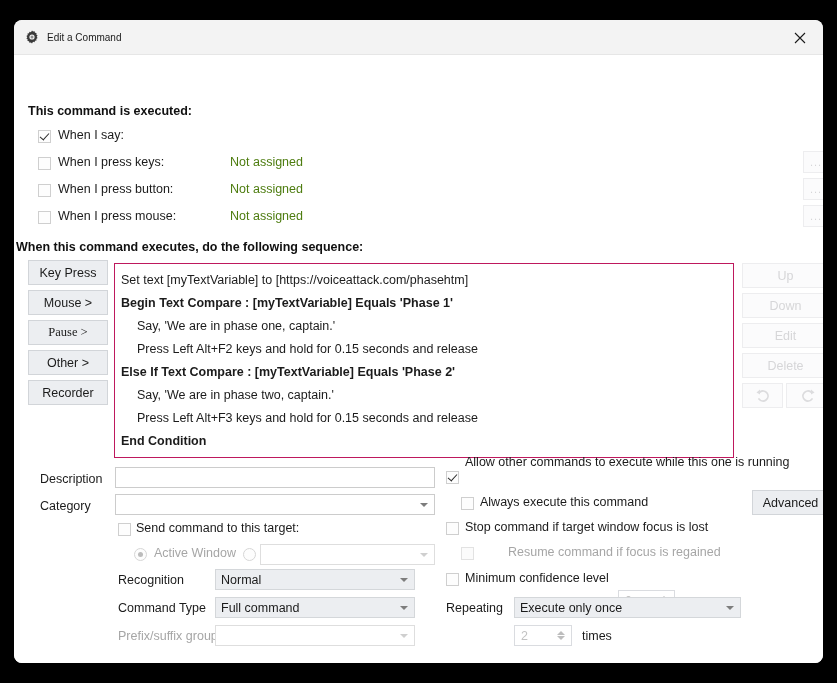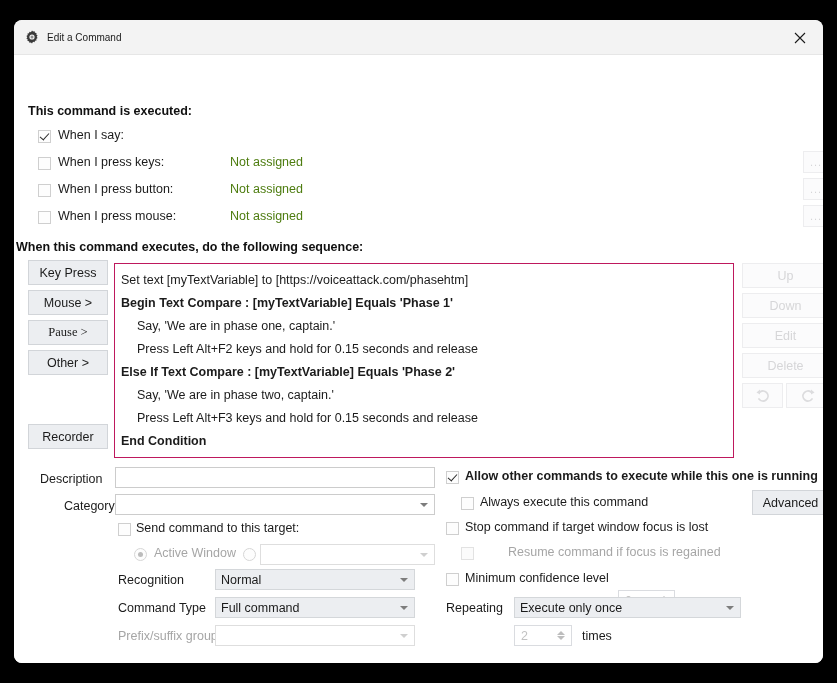--- a/index.html
+++ b/index.html
@@ -236,21 +236,21 @@
     <div class="lbl" style="left:44px; top:154px;">When I press mouse:</div>
     <div class="lbl gray" style="left:170px; top:154px;">Not assigned</div>
     <div class="btn dis ell" style="left:789px; top:150px; width:26px; height:22px;">...</div>
 
     <div class="sect-head" style="left:2px; top:185px;">When this command executes, do the following sequence:</div>
 
     <div class="btn" style="left:14px; top:205px; width:80px; height:25px;">Key Press</div>
     <div class="btn" style="left:14px; top:235px; width:80px; height:25px;">Mouse &gt;</div>
     <div class="btn" style="left:14px; top:265px; width:80px; height:25px;font-family:Liberation Serif, serif;">Pause &gt;</div>
     <div class="btn" style="left:14px; top:295px; width:80px; height:25px;">Other &gt;</div>
-    <div class="btn" style="left:14px; top:325px; width:80px; height:25px;margin-top:44px;">Recorder</div>
+    <div class="btn" style="left:14px; top:325px; width:80px; height:25px;">Recorder</div>
 
     <div class="seqbox" style="left:100px; top:208px; width:620px; height:195px;">
       <div class="seqline" style="left:6px;  top:8px;">Set text [myTextVariable] to [https://voiceattack.com/phasehtm]</div>
       <div class="seqline b" style="left:6px;  top:31px;">Begin Text Compare : [myTextVariable] Equals 'Phase 1'</div>
       <div class="seqline" style="left:22px; top:54px;">Say, 'We are in phase one, captain.'</div>
       <div class="seqline" style="left:22px; top:77px;">Press Left Alt+F2 keys and hold for 0.15 seconds and release</div>
       <div class="seqline b" style="left:6px;  top:100px;">Else If Text Compare : [myTextVariable] Equals 'Phase 2'</div>
       <div class="seqline" style="left:22px; top:123px;">Say, 'We are in phase two, captain.'</div>
       <div class="seqline" style="left:22px; top:146px;">Press Left Alt+F3 keys and hold for 0.15 seconds and release</div>
       <div class="seqline b" style="left:6px;  top:169px;">End Condition</div>
@@ -274,21 +274,21 @@
         <svg width="16" height="14" viewBox="0 0 16 14">
           <path d="M11 3 A5 5 0 1 0 12 10" fill="none" stroke="#dcdcde" stroke-width="1.8" stroke-linecap="round"></path>
           <path d="M11 0.5 L11 5.5 L14.5 3.5 Z" fill="#dcdcde"></path>
         </svg>
       </span>
     </div>
 
     <div class="lbl" style="left:26px; top:417px;">Description</div>
     <div class="tinput" style="left:101px; top:412px; width:320px; height:21px;"></div>
 
-    <div class="lbl" style="left:26px; top:444px;margin-left:24px;">Category</div>
+    <div class="lbl" style="left:26px; top:444px;">Category</div>
     <div class="combo white" style="left:101px; top:439px; width:320px; height:21px;">
       <span></span>
       <span class="arrow"></span>
     </div>
 
     <div class="cb" style="left:104px; top:468px;"></div>
     <div class="lbl" style="left:122px; top:466px;">Send command to this target:</div>
 
     <div class="rb sel" style="left:120px; top:493px;"></div>
     <div class="lbl dim" style="left:140px; top:491px;">Active Window</div>
@@ -310,21 +310,21 @@
       <span class="arrow"></span>
     </div>
 
     <div class="lbl dim" style="left:104px; top:574px;">Prefix/suffix group</div>
     <div class="combo disabled" style="left:201px; top:570px; width:200px; height:21px;">
       <span></span>
       <span class="arrow"></span>
     </div>
 
     <div class="cb checked" style="left:432px; top:416px;"></div>
-    <div class="lbl" style="left:451px; top:414px;font-weight:bold;">Allow other commands to execute while this one is running</div>
+    <div class="lbl" style="left:451px; top:400px;">Allow other commands to execute while this one is running</div>
 
     <div class="cb" style="left:447px; top:442px;"></div>
     <div class="lbl" style="left:466px; top:440px;">Always execute this command</div>
     <div class="btn" style="left:738px; top:435px; width:77px; height:25px;">Advanced</div>
 
     <div class="cb" style="left:432px; top:467px;"></div>
     <div class="lbl" style="left:451px; top:465px;">Stop command if target window focus is lost</div>
 
     <div class="cb disabled" style="left:447px; top:492px;"></div>
     <div class="lbl dim" style="left:466px; top:490px;margin-left:28px;">Resume command if focus is regained</div>

